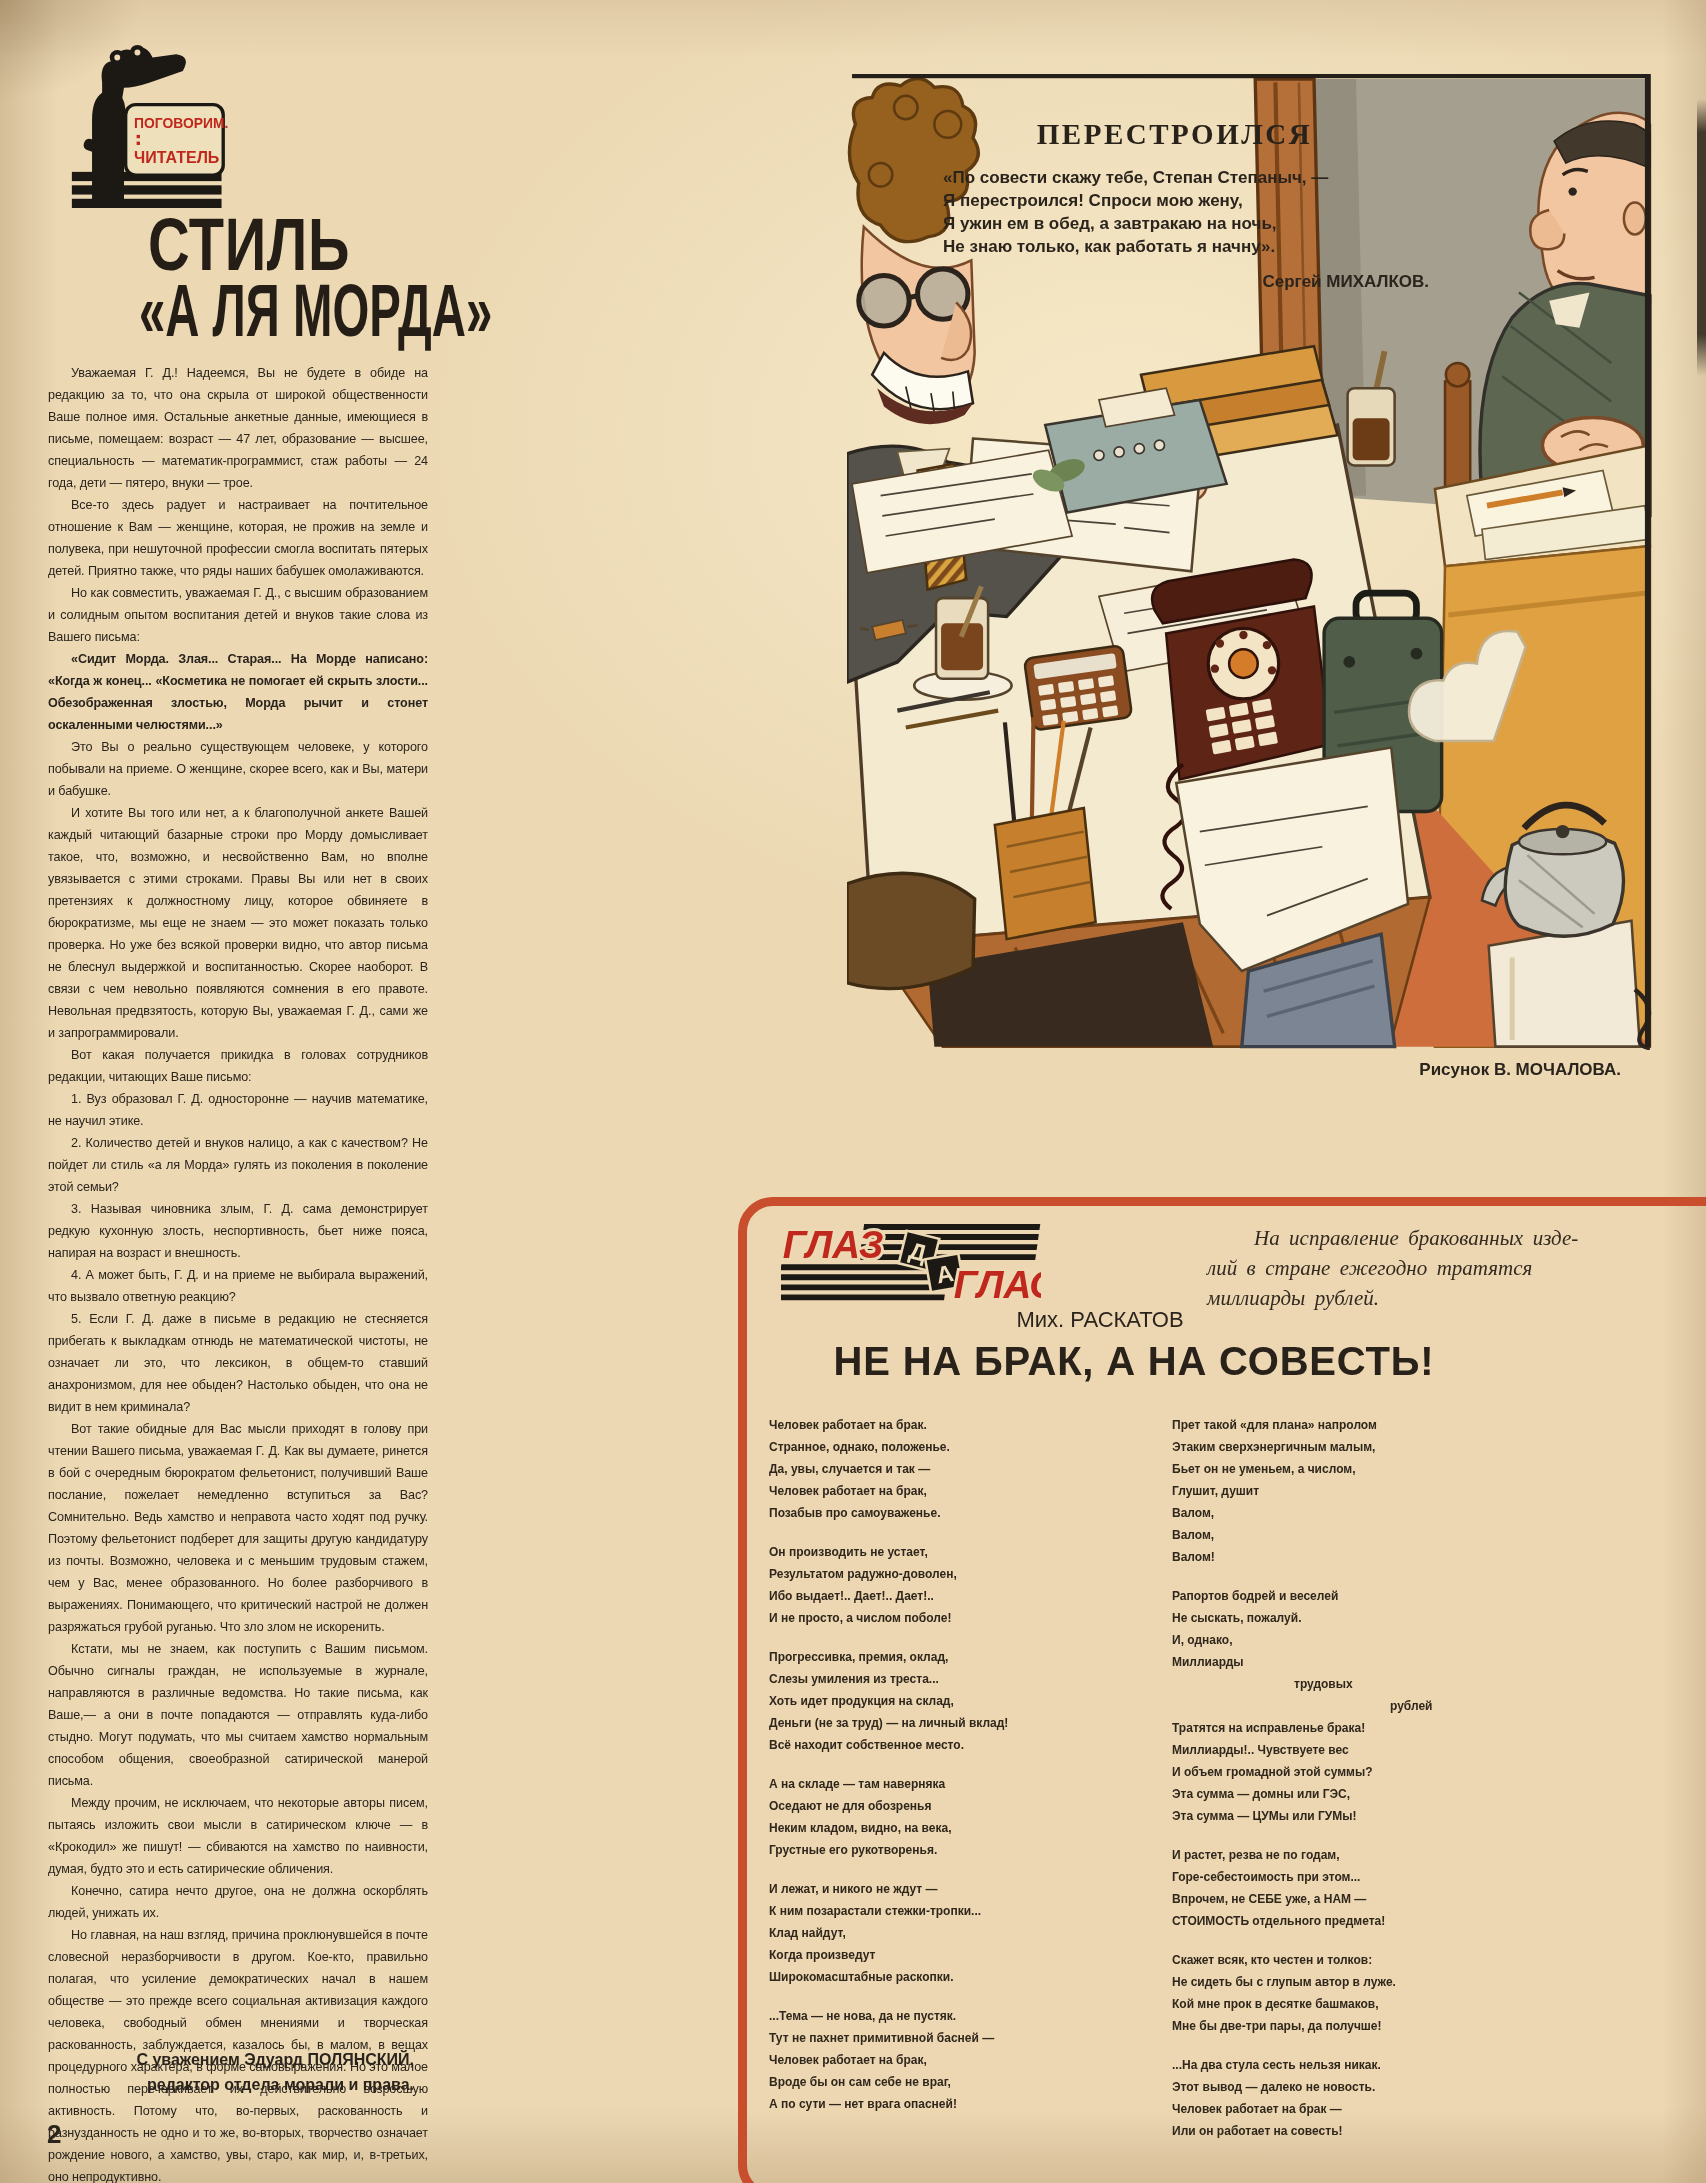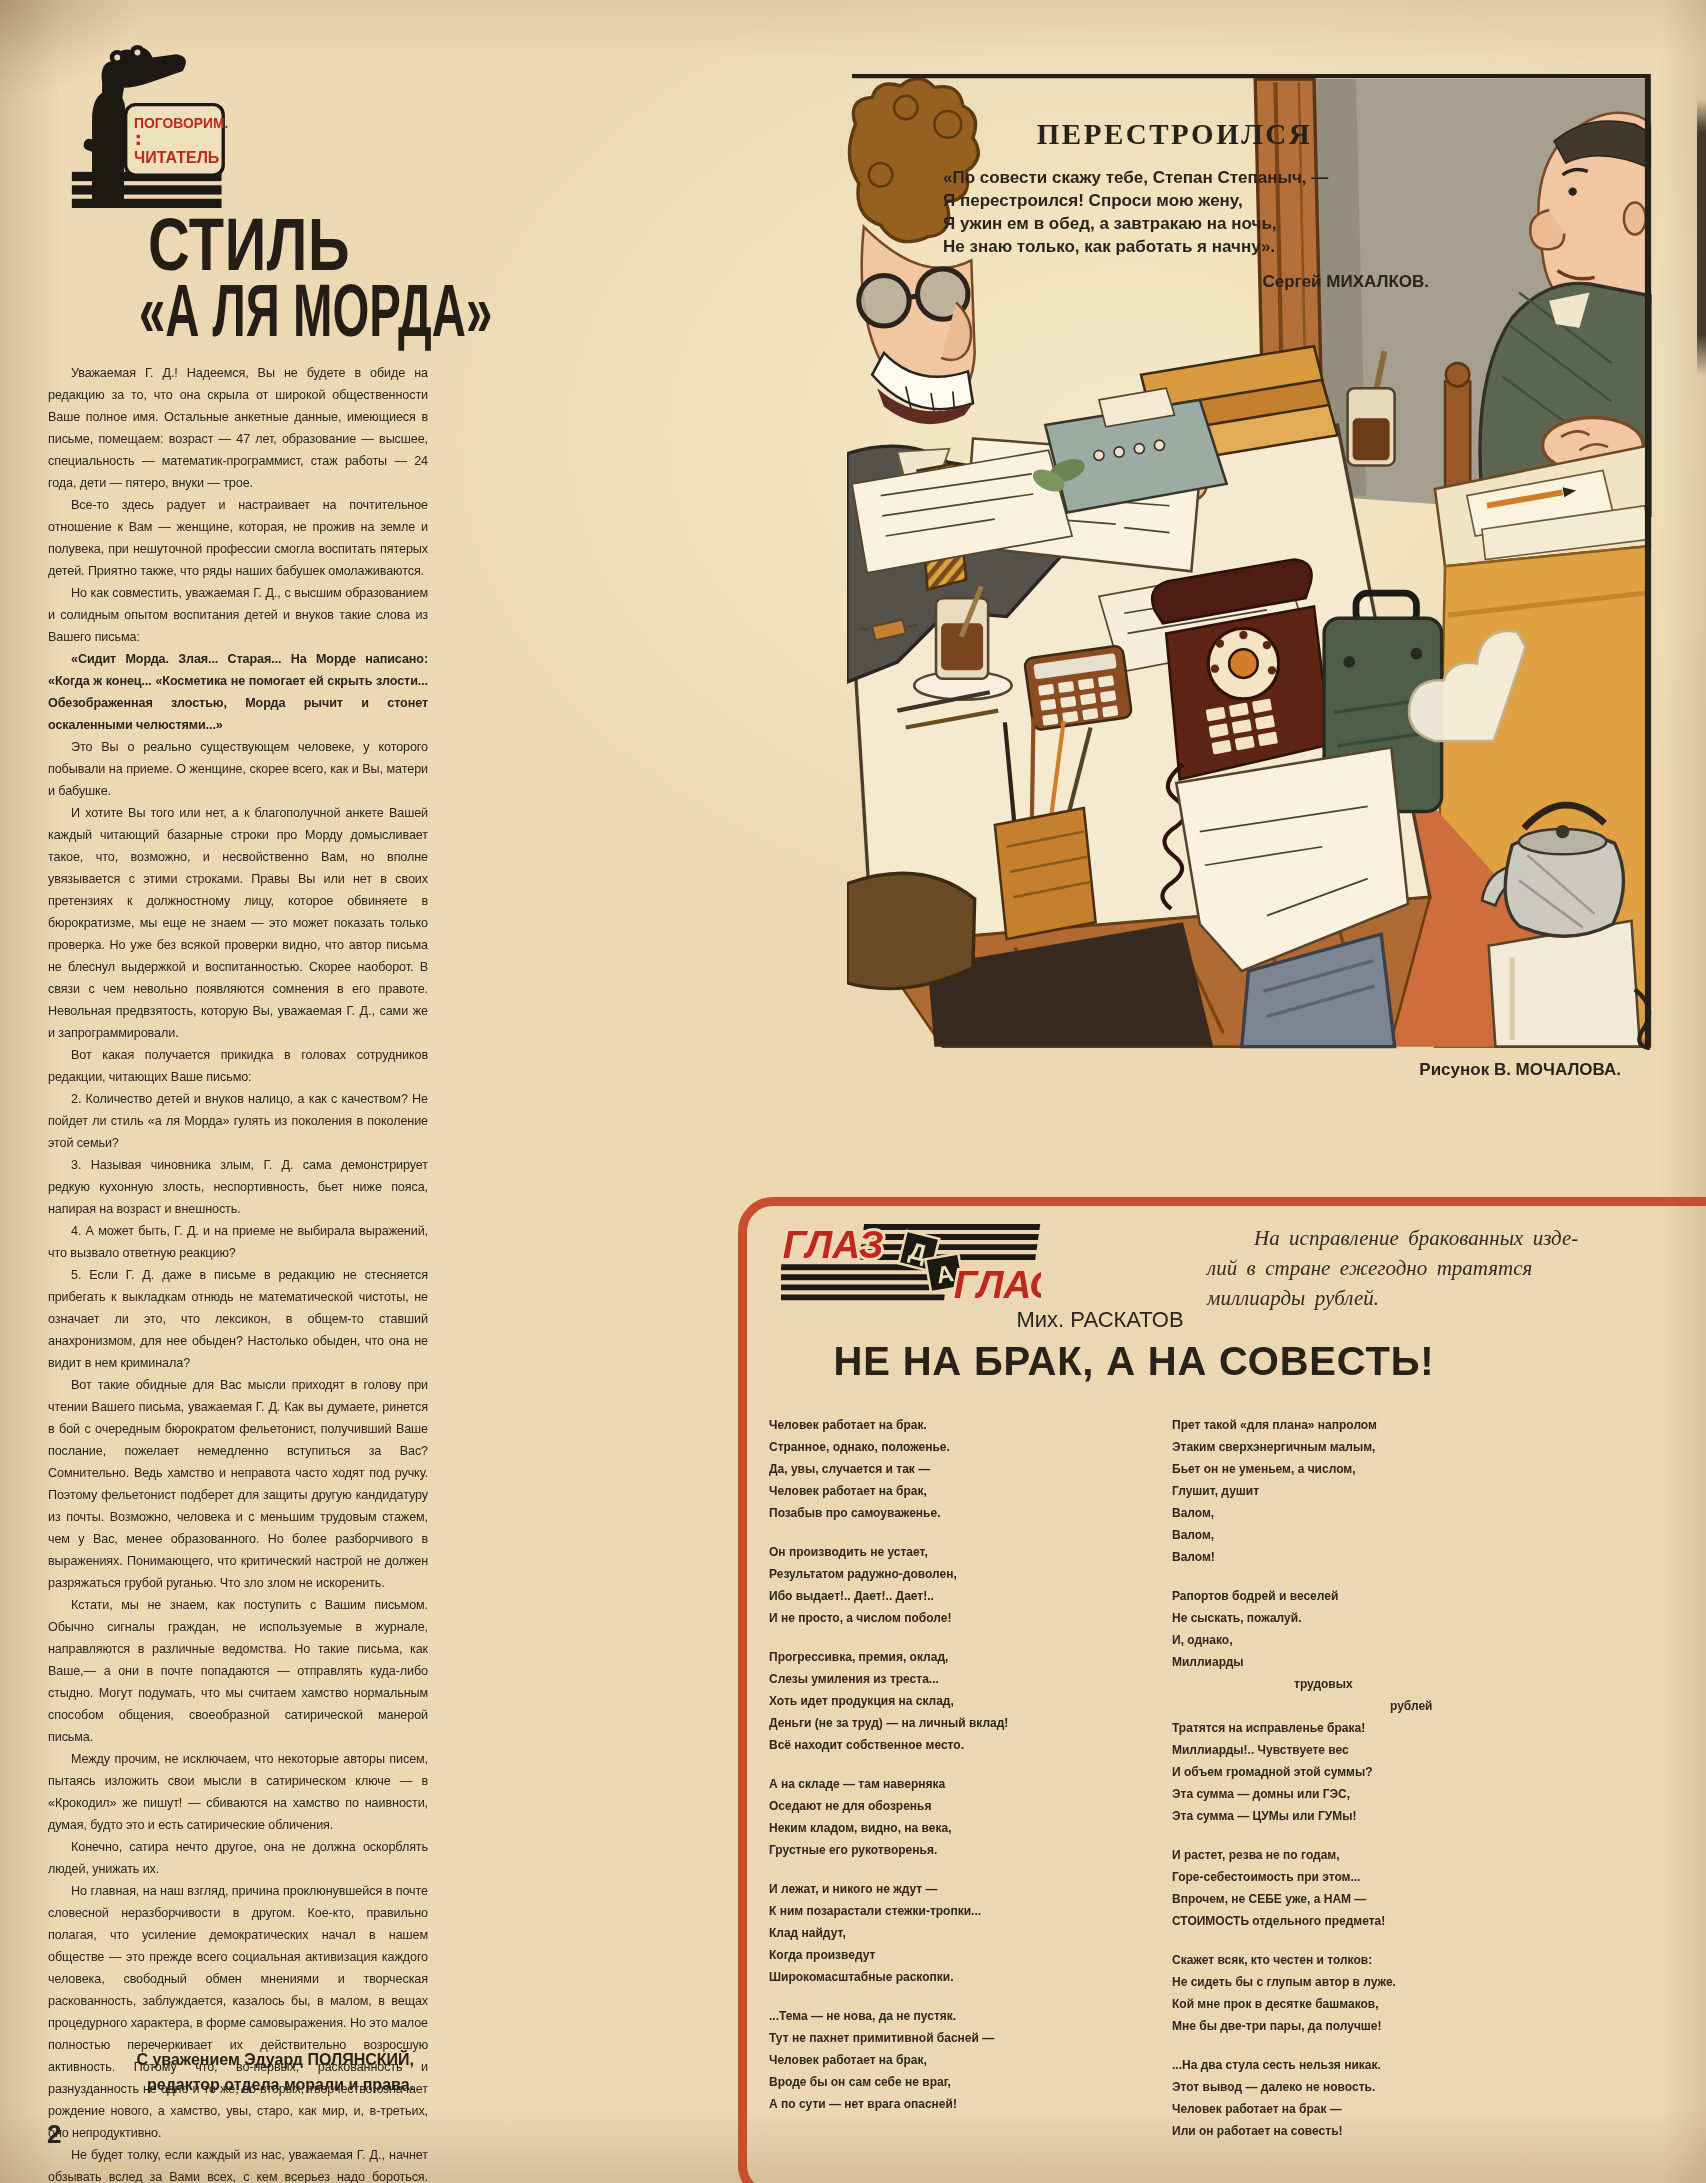--- a/index.html
+++ b/index.html
@@ -123,20 +123,21 @@
   </div>
 
   <div class="article-body" id="article-body">
       <p class="para">Уважаемая Г. Д.! Надеемся, Вы не будете в обиде на редакцию за то, что она скрыла от широкой общественности Ваше полное имя. Остальные анкетные данные, имеющиеся в письме, помещаем: возраст — 47 лет, образование — высшее, специальность — математик-программист, стаж работы — 24 года, дети — пятеро, внуки — трое.</p>
       <p class="para">Все-то здесь радует и настраивает на почтительное отношение к Вам — женщине, которая, не прожив на земле и полувека, при нешуточной профессии смогла воспитать пятерых детей. Приятно также, что ряды наших бабушек омолаживаются.</p>
       <p class="para">Но как совместить, уважаемая Г. Д., с высшим образованием и солидным опытом воспитания детей и внуков такие слова из Вашего письма:</p>
       <p class="para bold">«Сидит Морда. Злая... Старая... На Морде написано: «Когда ж конец... «Косметика не помогает ей скрыть злости... Обезображенная злостью, Морда рычит и стонет оскаленными челюстями...»</p>
       <p class="para">Это Вы о реально существующем человеке, у которого побывали на приеме. О женщине, скорее всего, как и Вы, матери и бабушке.</p>
       <p class="para">И хотите Вы того или нет, а к благополучной анкете Вашей каждый читающий базарные строки про Морду домысливает такое, что, возможно, и несвойственно Вам, но вполне увязывается с этими строками. Правы Вы или нет в своих претензиях к должностному лицу, которое обвиняете в бюрократизме, мы еще не знаем — это может показать только проверка. Но уже без всякой проверки видно, что автор письма не блеснул выдержкой и воспитанностью. Скорее наоборот. В связи с чем невольно появляются сомнения в его правоте. Невольная предвзятость, которую Вы, уважаемая Г. Д., сами же и запрограммировали.</p>
       <p class="para">Вот какая получается прикидка в головах сотрудников редакции, читающих Ваше письмо:</p>
+      <p class="para">1. Вуз образовал Г. Д. односторонне — научив математике, не научил этике.</p>
       <p class="para">2. Количество детей и внуков налицо, а как с качеством? Не пойдет ли стиль «а ля Морда» гулять из поколения в поколение этой семьи?</p>
       <p class="para">3. Называя чиновника злым, Г. Д. сама демонстрирует редкую кухонную злость, неспортивность, бьет ниже пояса, напирая на возраст и внешность.</p>
       <p class="para">4. А может быть, Г. Д. и на приеме не выбирала выражений, что вызвало ответную реакцию?</p>
       <p class="para">5. Если Г. Д. даже в письме в редакцию не стесняется прибегать к выкладкам отнюдь не математической чистоты, не означает ли это, что лексикон, в общем-то ставший анахронизмом, для нее обыден? Настолько обыден, что она не видит в нем криминала?</p>
       <p class="para">Вот такие обидные для Вас мысли приходят в голову при чтении Вашего письма, уважаемая Г. Д. Как вы думаете, ринется в бой с очередным бюрократом фельетонист, получивший Ваше послание, пожелает немедленно вступиться за Вас? Сомнительно. Ведь хамство и неправота часто ходят под ручку. Поэтому фельетонист подберет для защиты другую кандидатуру из почты. Возможно, человека и с меньшим трудовым стажем, чем у Вас, менее образованного. Но более разборчивого в выражениях. Понимающего, что критический настрой не должен разряжаться грубой руганью. Что зло злом не искоренить.</p>
       <p class="para">Кстати, мы не знаем, как поступить с Вашим письмом. Обычно сигналы граждан, не используемые в журнале, направляются в различные ведомства. Но такие письма, как Ваше,— а они в почте попадаются — отправлять куда-либо стыдно. Могут подумать, что мы считаем хамство нормальным способом общения, своеобразной сатирической манерой письма.</p>
       <p class="para">Между прочим, не исключаем, что некоторые авторы писем, пытаясь изложить свои мысли в сатирическом ключе — в «Крокодил» же пишут! — сбиваются на хамство по наивности, думая, будто это и есть сатирические обличения.</p>
       <p class="para">Конечно, сатира нечто другое, она не должна оскорблять людей, унижать их.</p>
       <p class="para">Но главная, на наш взгляд, причина проклюнувшейся в почте словесной неразборчивости в другом. Кое-кто, правильно полагая, что усиление демократических начал в нашем обществе — это прежде всего социальная активизация каждого человека, свободный обмен мнениями и творческая раскованность, заблуждается, казалось бы, в малом, в вещах процедурного характера, в форме самовыражения. Но это малое полностью перечеркивает их действительно возросшую активность. Потому что, во-первых, раскованность и разнузданность не одно и то же, во-вторых, творчество означает рождение нового, а хамство, увы, старо, как мир, и, в-третьих, оно непродуктивно.</p>
       <p class="para">Не будет толку, если каждый из нас, уважаемая Г. Д., начнет обзывать вслед за Вами всех, с кем всерьез надо бороться. Поскольку объектов для атаки — она во многих случаях необходима — немало, в учреждениях воцарится сплошная ругань, но бюрократов, карьеристов, подхалимов от этого не убавится. Поредеют как раз ряды нападающих, ибо оскорбление личности подсудно.</p>

